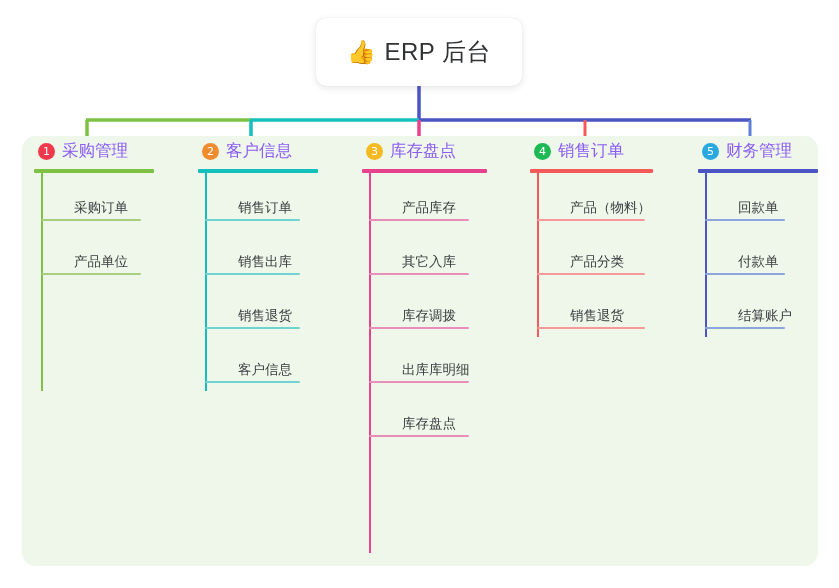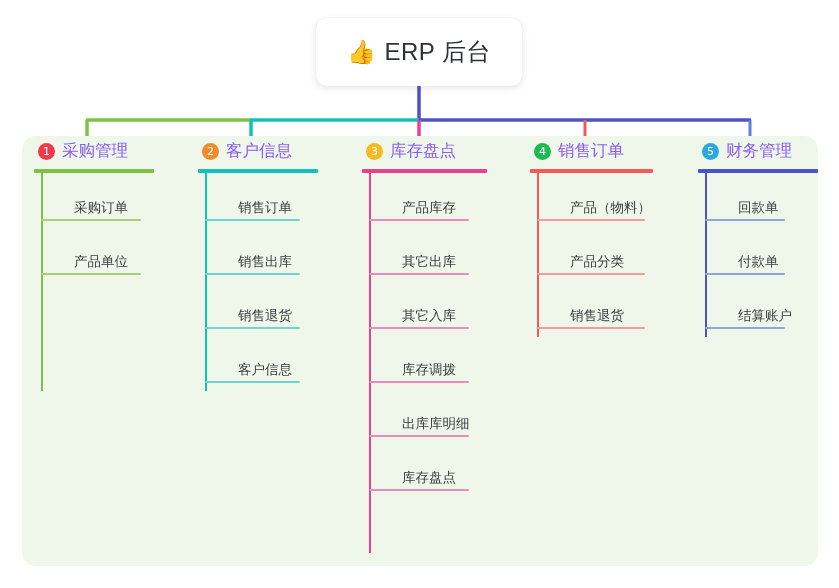--- a/index.html
+++ b/index.html
@@ -150,24 +150,20 @@
             <span class="col-title">库存盘点</span>
           </div>
           <div class="head-rule" style="background: rgb(232, 66, 143); width: 125px; margin-left: 12px;"></div>
           <div class="leaves">
             <div class="spine" style="background: rgb(232, 66, 143); height: 380px;"></div>
             <div class="leaf">
               <span class="leaf-label">产品库存</span>
               <div class="leaf-rule" style="background: rgb(233, 142, 187); width: 100px;"></div>
             </div>
             <div class="leaf">
-              <span class="leaf-label">其它出库</span>
-              <div class="leaf-rule" style="background: rgb(233, 142, 187); width: 100px;"></div>
-            </div>
-            <div class="leaf">
               <span class="leaf-label">其它入库</span>
               <div class="leaf-rule" style="background: rgb(233, 142, 187); width: 100px;"></div>
             </div>
             <div class="leaf">
               <span class="leaf-label">库存调拨</span>
               <div class="leaf-rule" style="background: rgb(233, 142, 187); width: 100px;"></div>
             </div>
             <div class="leaf">
               <span class="leaf-label">出库库明细</span>
               <div class="leaf-rule" style="background: rgb(233, 142, 187); width: 100px;"></div>

